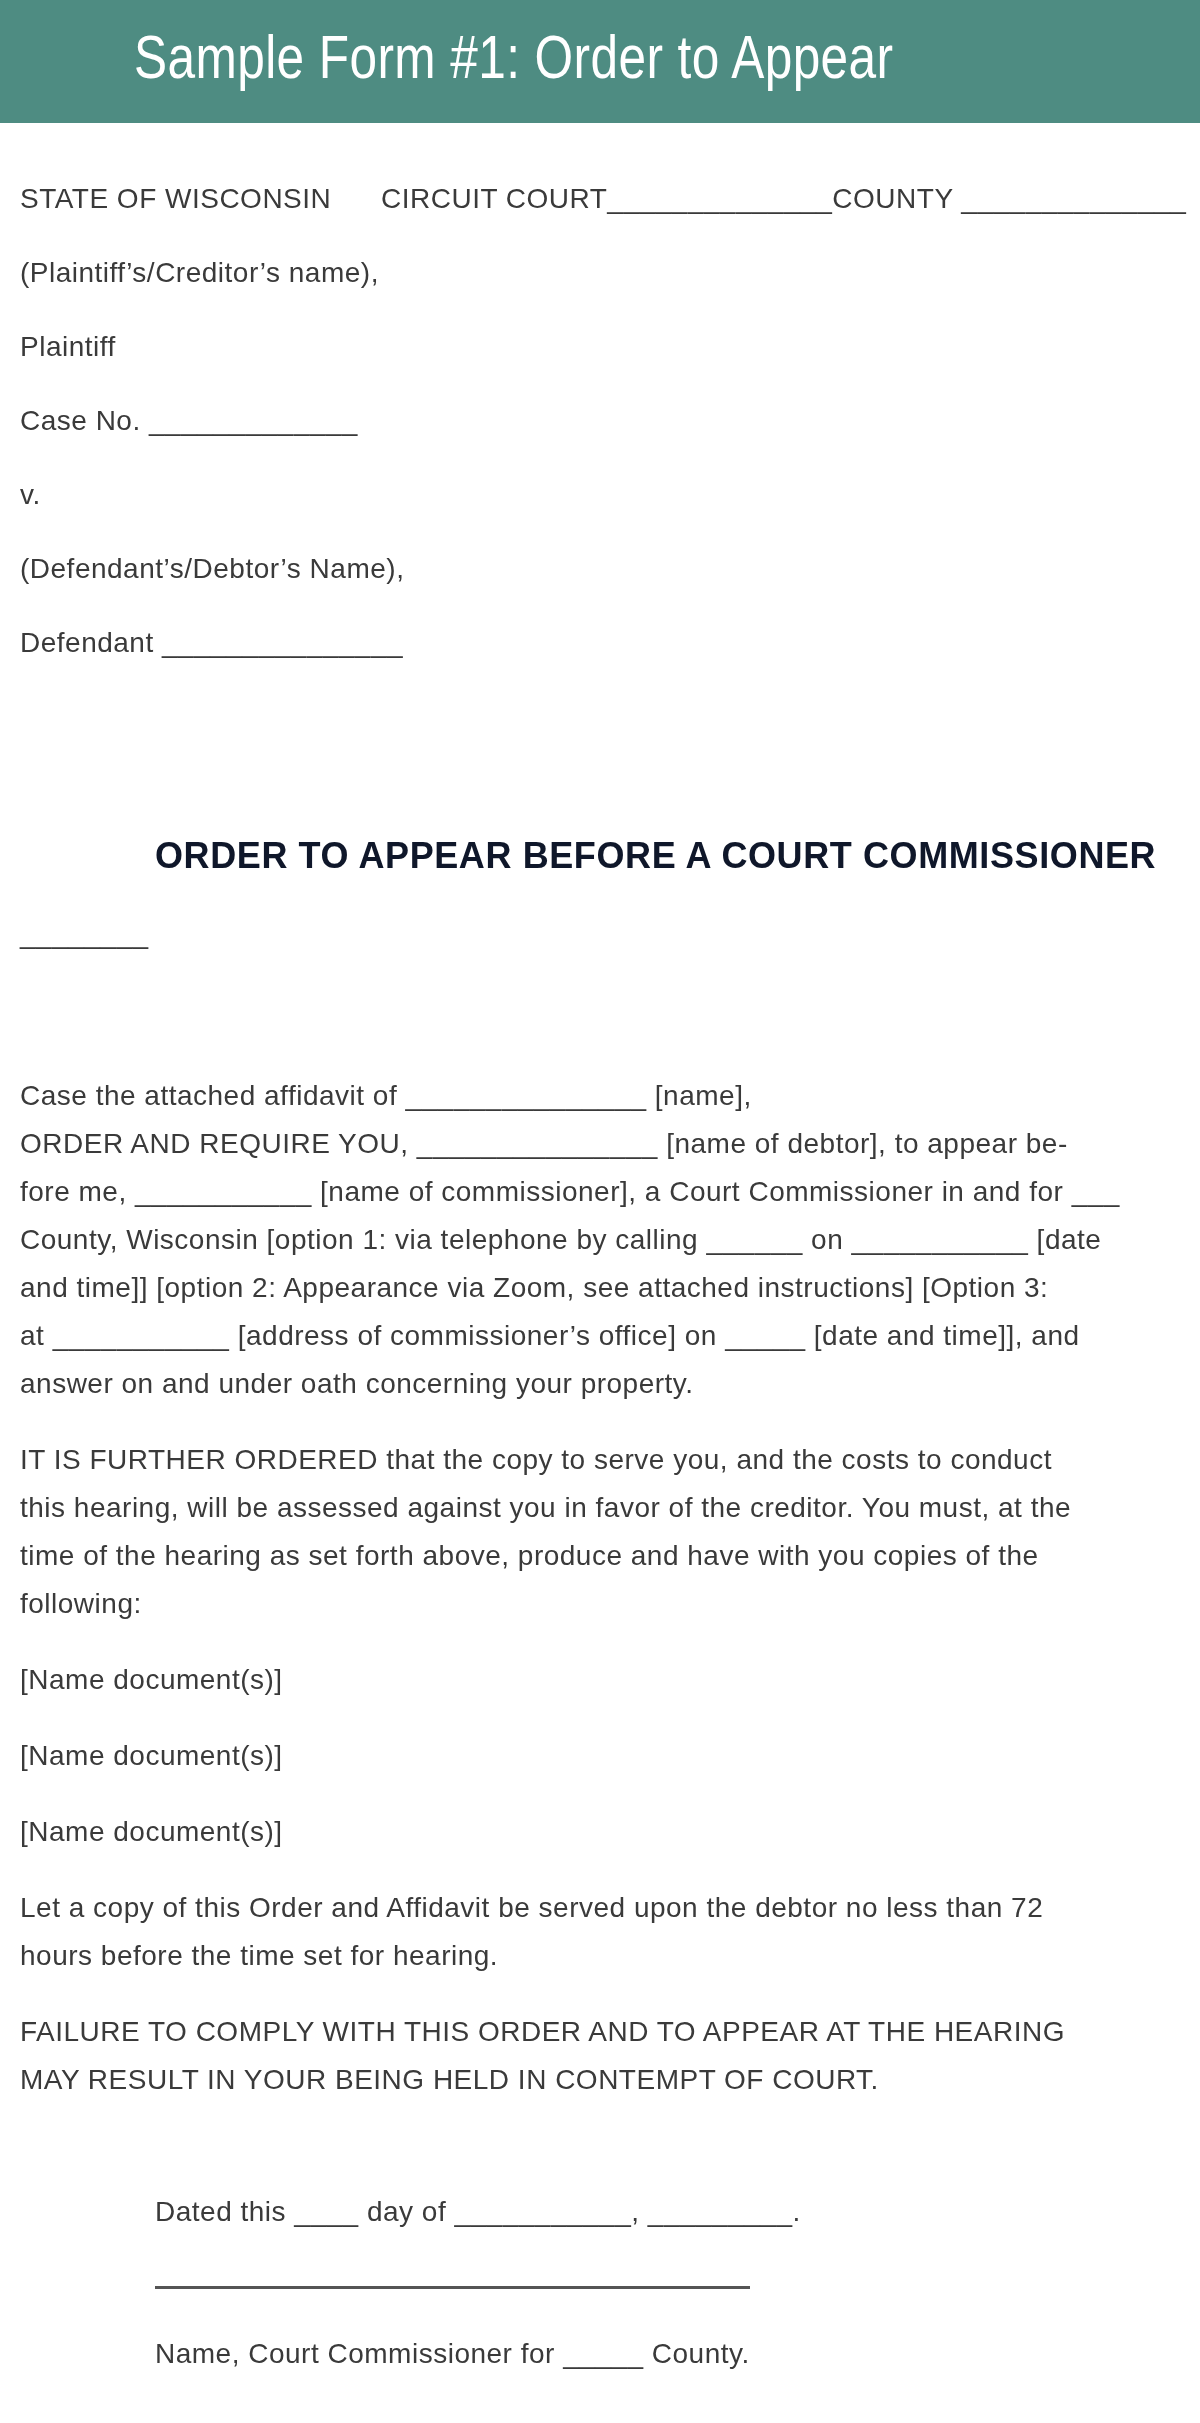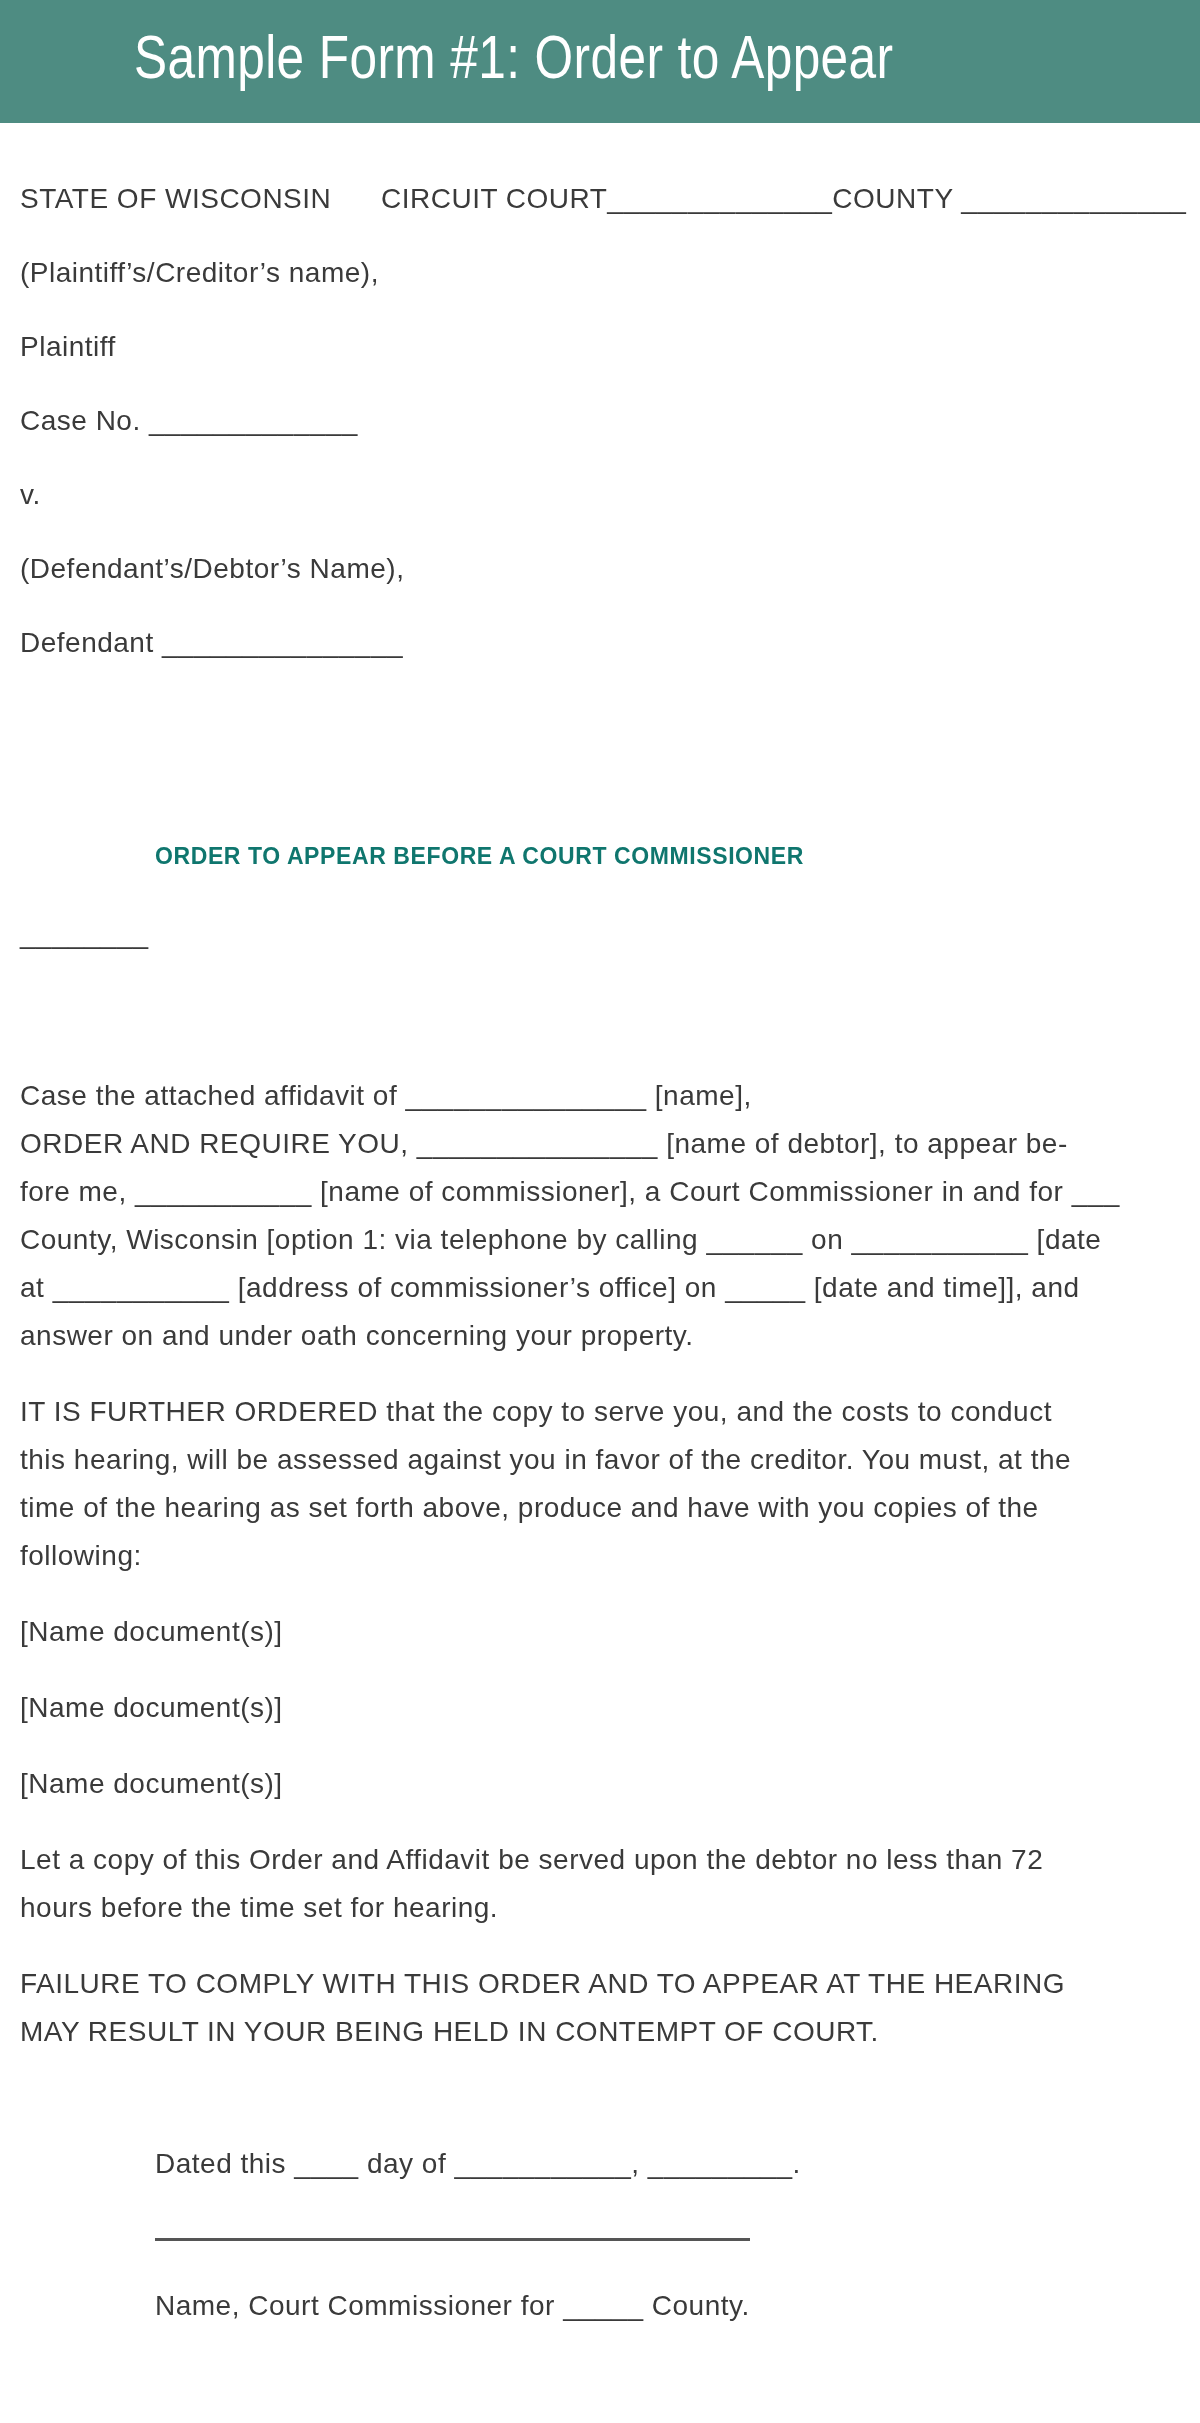--- a/index.html
+++ b/index.html
@@ -46,26 +46,26 @@
   .cap-line {
     line-height: 74px;
     white-space: pre;
   }
   .u {
     text-decoration-thickness: 2px;
     text-underline-offset: 5px;
   }
   .order-heading {
     margin: 152px 0 0 135px;
-    font-size: 23px;
+    font-size: 36px;
     font-weight: 700;
     line-height: 48px;
     letter-spacing: 0.6px;
     white-space: pre;
-    color: #0f766e;
+    color: #0f172a;
   }
   .blank-line {
     margin-top: 30px;
     line-height: 48px;
     white-space: pre;
   }
   .para {
     margin: 28px 0 0 0;
   }
   .para.first {
@@ -123,20 +123,21 @@
 
     <h2 class="order-heading">ORDER TO APPEAR BEFORE A COURT COMMISSIONER</h2>
 
     <div class="blank-line">________</div>
 
     <section class="para first">
       <div class="body-line">Case the attached affidavit of _______________ [name],</div>
       <div class="body-line">ORDER AND REQUIRE YOU, _______________ [name of debtor], to appear be-</div>
       <div class="body-line">fore me, ___________ [name of commissioner], a Court Commissioner in and for ___</div>
       <div class="body-line">County, Wisconsin [option 1: via telephone by calling ______ on ___________ [date</div>
+      <div class="body-line">and time]] [option 2: Appearance via Zoom, see attached instructions] [Option 3:</div>
       <div class="body-line">at ___________ [address of commissioner’s office] on _____ [date and time]], and</div>
       <div class="body-line">answer on and under oath concerning your property.</div>
     </section>
 
     <section class="para">
       <div class="body-line">IT IS FURTHER ORDERED that the copy to serve you, and the costs to conduct</div>
       <div class="body-line">this hearing, will be assessed against you in favor of the creditor. You must, at the</div>
       <div class="body-line">time of the hearing as set forth above, produce and have with you copies of the</div>
       <div class="body-line">following:</div>
     </section>

